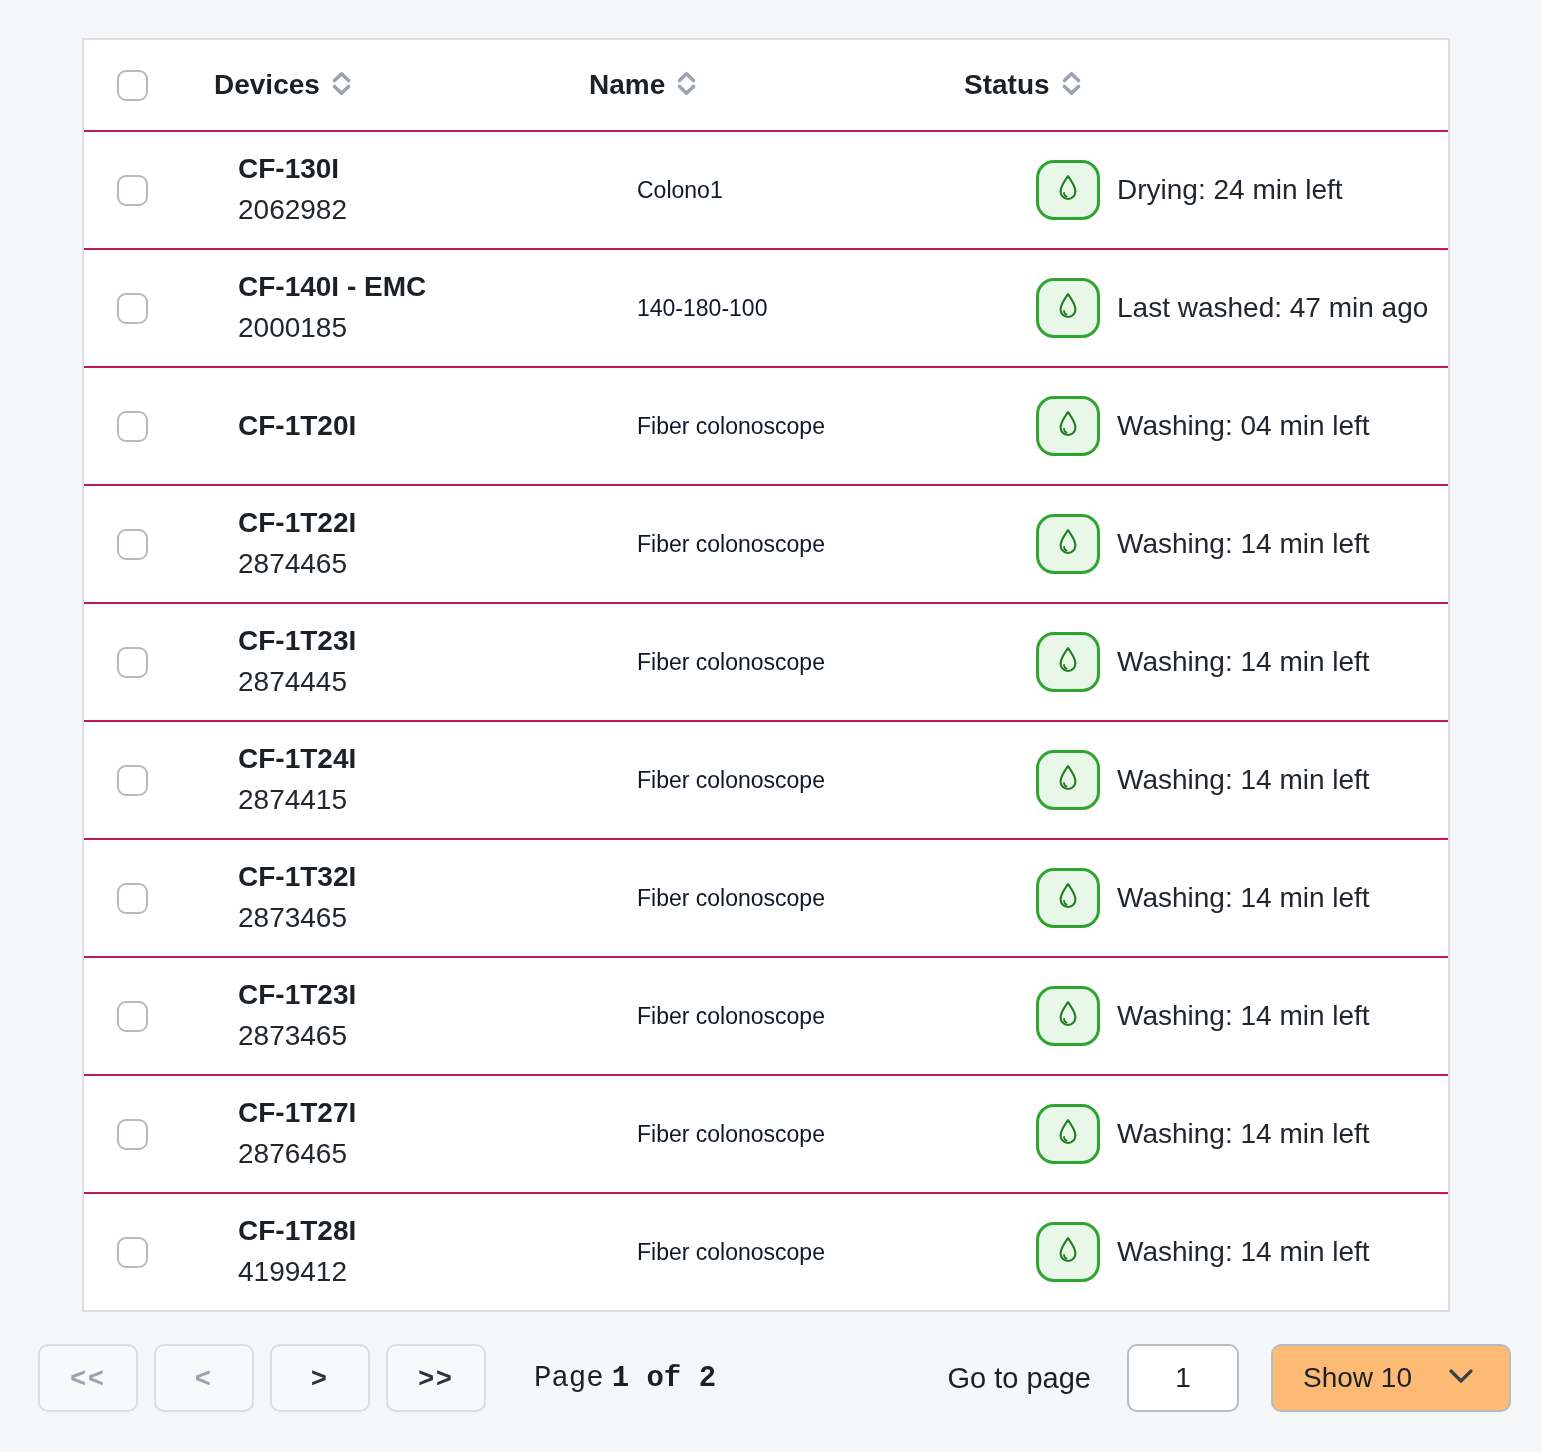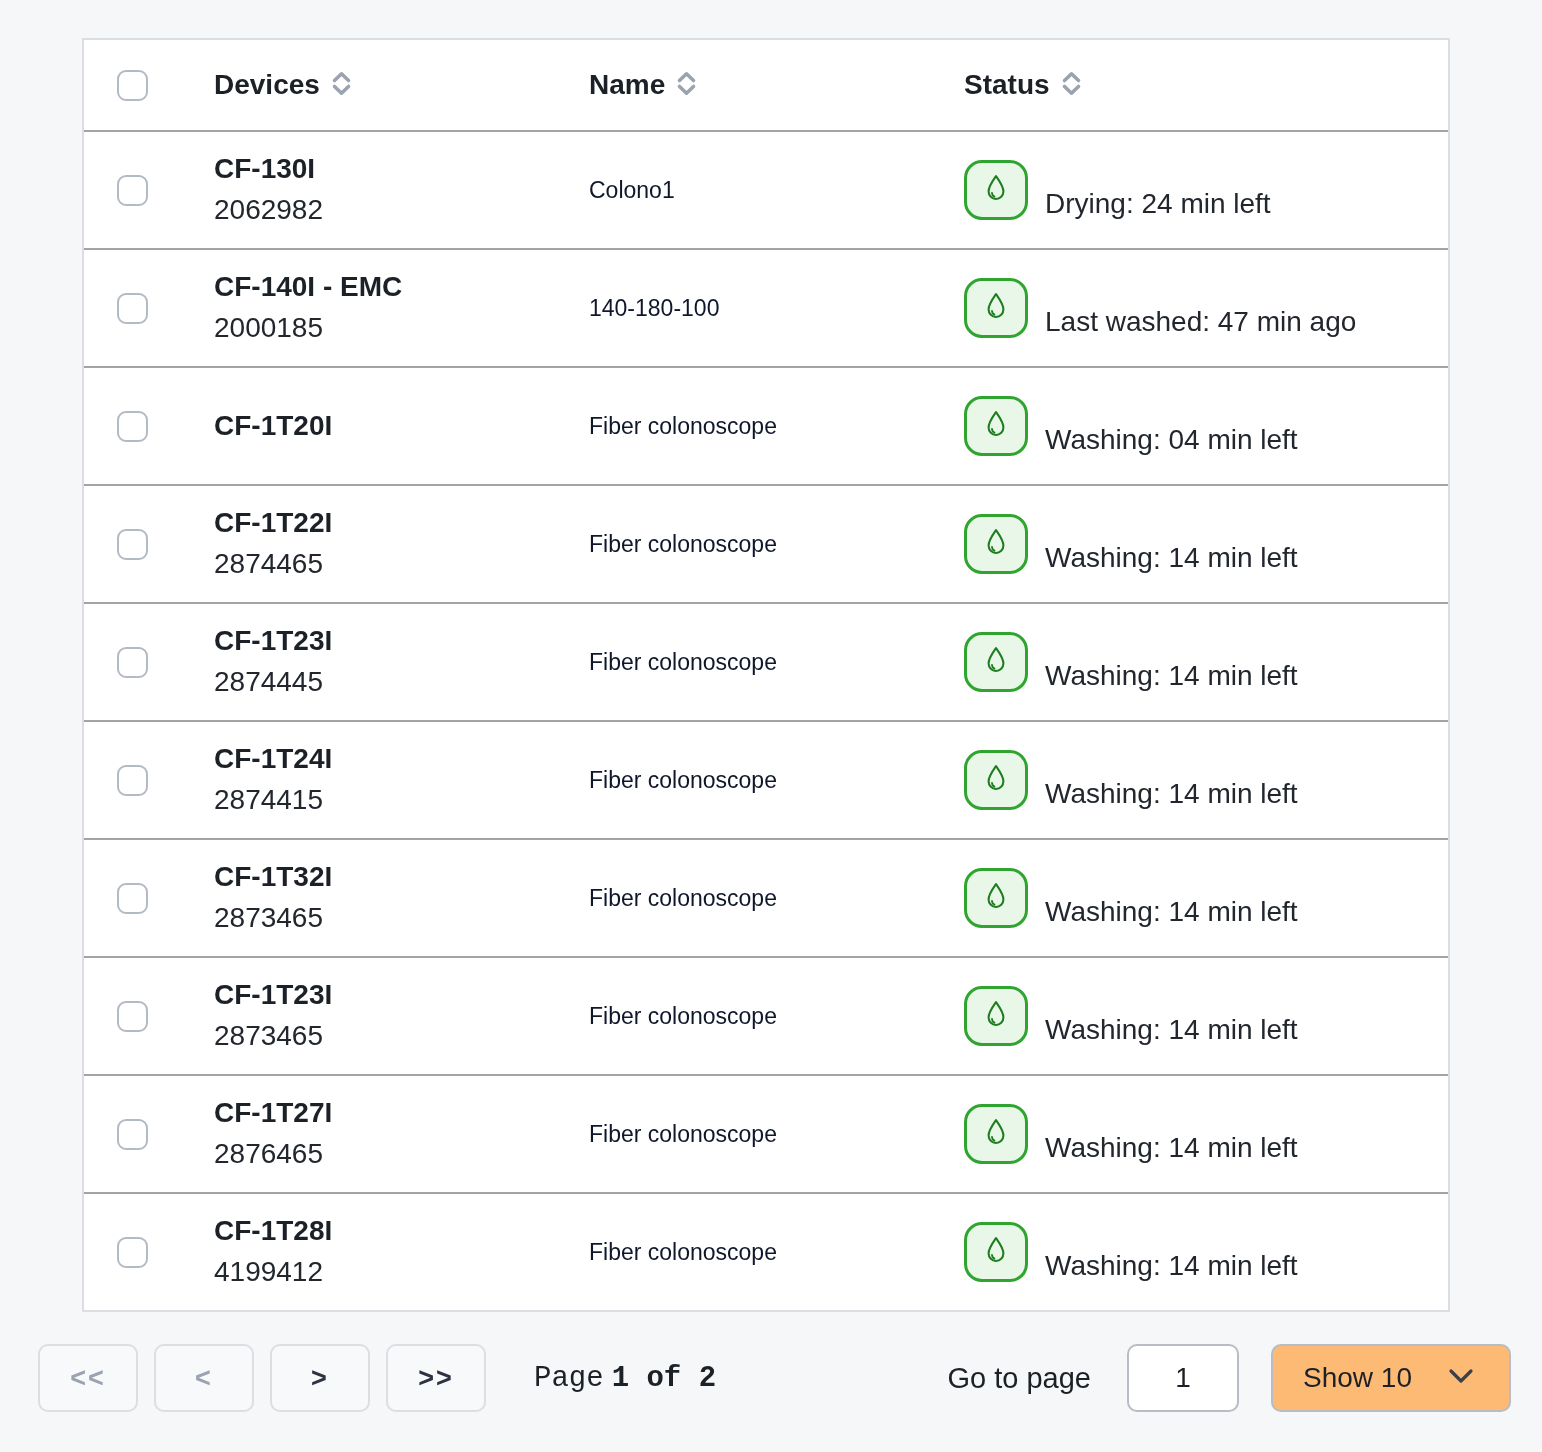--- a/index.html
+++ b/index.html
@@ -17,31 +17,31 @@
     background: #ffffff;
     border: 2px solid #dcdee3;
     margin-left: 44px;
   }
   .trow {
     display: flex;
     align-items: center;
     width: 100%;
   }
   .trow.header { height: 90px; }
-  .trow.data { height: 118px; border-top: 2px solid #a3a3a3; }
+  .trow.data { height: 118px; border-top: 2px solid #be185d; gap: 24px; }
   .cell-check {
     width: 130px;
     padding-left: 33px;
     flex: 0 0 auto;
     display: flex;
     align-items: center;
   }
   .cell-devices { width: 375px; flex: 0 0 auto; }
   .cell-name   { width: 375px; flex: 0 0 auto; }
-  .cell-status { flex: 1 1 auto; display: flex; align-items: flex-end; }
+  .cell-status { flex: 1 1 auto; display: flex; align-items: center; }
   .checkbox {
     width: 31px; height: 31px;
     border: 2px solid #b4bac4;
     border-radius: 9px;
     background: #ffffff;
     cursor: pointer;
   }
   .col-head {
     display: inline-flex;
     align-items: center;

